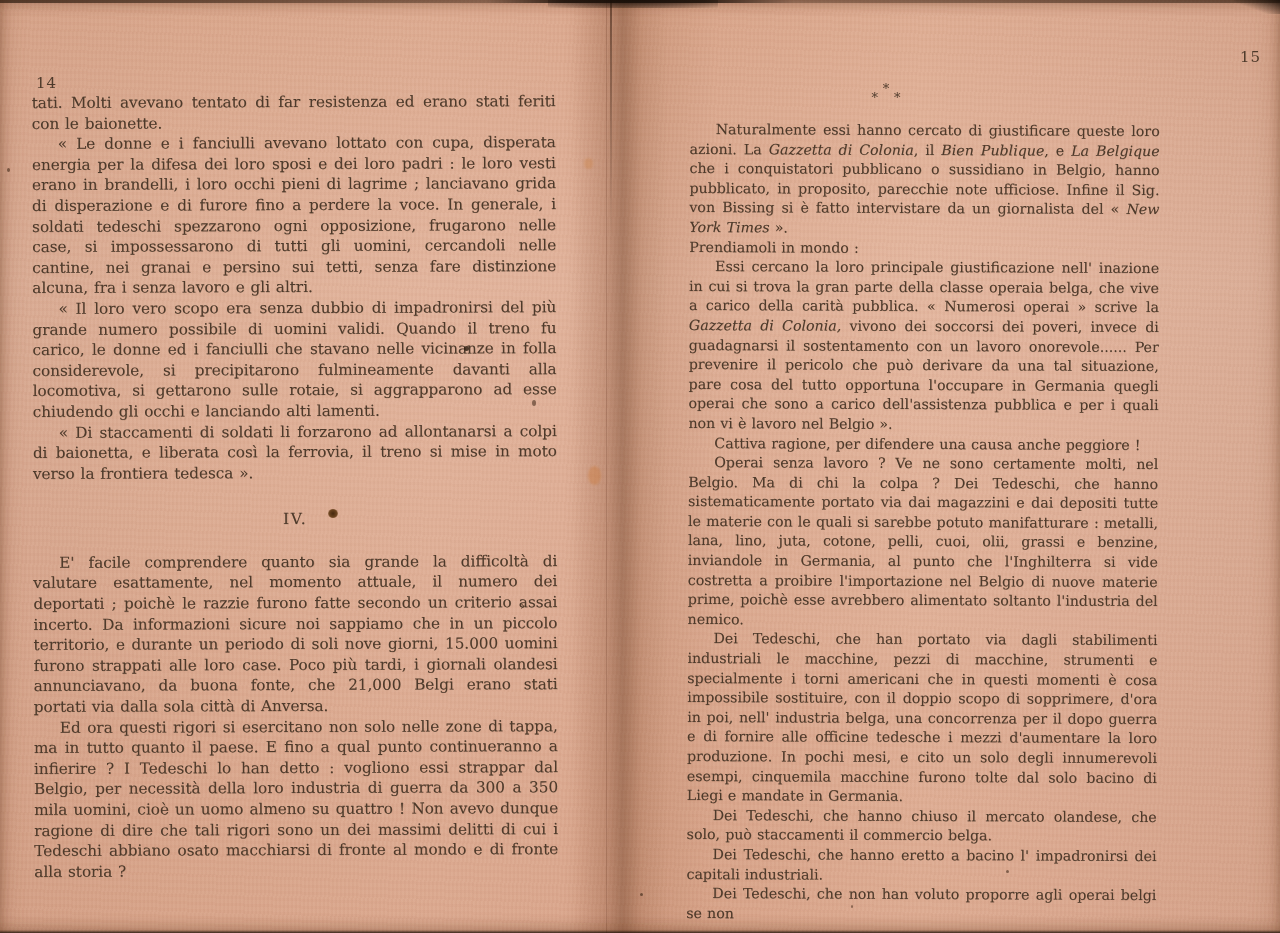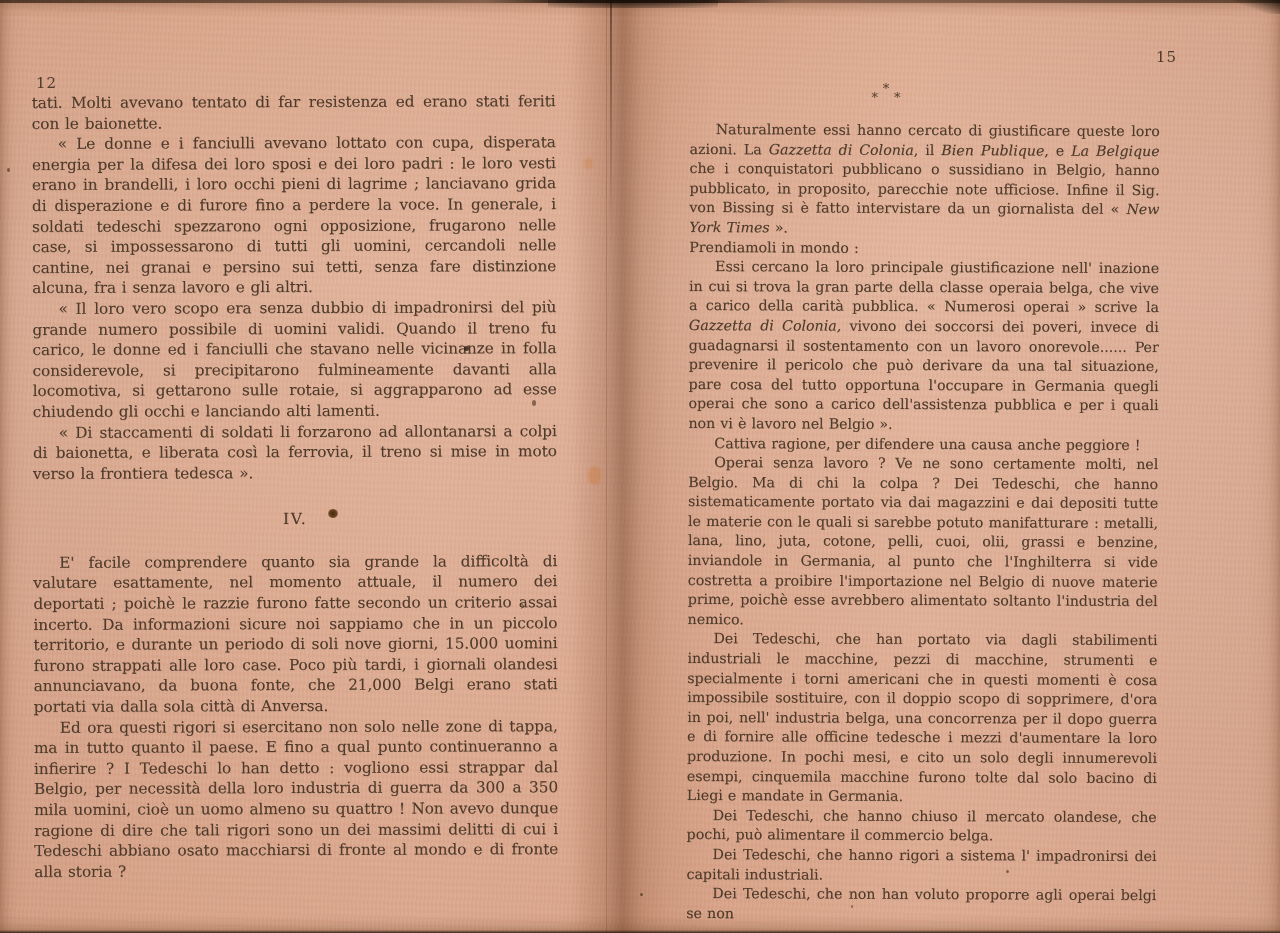--- a/index.html
+++ b/index.html
@@ -27,21 +27,21 @@
     background:linear-gradient(90deg, rgba(42,26,14,.7), rgba(42,26,14,.35) 38%, rgba(28,17,9,.85) 44%, rgba(28,17,9,.85) 55%, rgba(42,26,14,.3) 62%, rgba(42,26,14,.6) 100%);}
   .top-notch{position:absolute;left:548px;top:0;width:170px;height:8px;pointer-events:none;
     background:radial-gradient(ellipse at 50% -10%, rgba(22,13,7,0.9) 0%, rgba(22,13,7,0.45) 55%, rgba(22,13,7,0) 100%);}
   .corner-tr{position:absolute;right:0;top:0;width:46px;height:14px;pointer-events:none;
     background:linear-gradient(200deg, rgba(20,12,6,0.85), rgba(20,12,6,0) 62%);}
   .edge-bottom{position:absolute;bottom:0;left:0;right:0;height:3px;pointer-events:none;
     background:linear-gradient(0deg, rgba(30,18,10,0.8), rgba(30,18,10,0));}
 
   .pagenum{position:absolute;color:#4d3a2b;font-size:15px;letter-spacing:1px;}
   .pagenum.left{left:36px;top:74px;}
-  .pagenum.right{left:1156px;top:48px;}
+  .pagenum.right{left:1240px;top:48px;}
 
   .text-col{position:absolute;color:#4d3a2b;text-align:justify;}
   .text-col p{margin:0;text-indent:26px;text-align:justify;
     text-shadow:0.3px 0.3px 0 rgba(88,64,42,0.35);}
   .text-col p.no-indent{text-indent:0;}
   .text-col em{font-style:italic;}
 
   .col-left{left:33px;top:92px;width:524px;font-size:15.2px;line-height:20.6px;word-spacing:1px;transform:rotate(-0.2deg);}
   .col-right{left:688px;top:121px;width:470px;font-size:14.2px;line-height:19.6px;word-spacing:0.6px;transform:rotate(0.25deg);}
 
@@ -67,21 +67,21 @@
 </head>
 <body>
 
 <div class="book">
   <div class="texture"></div>
   <div class="gutter"></div>
   <div class="crease-full"></div>
   <div class="crease"></div>
 
   <div class="page-left">
-    <div class="pagenum left">12</div>
+    <div class="pagenum left">14</div>
     <div class="text-col col-left">
       <div>
           <p class="no-indent"><span>tati. Molti avevano tentato di far resistenza ed erano stati feriti con le baionette.</span></p>
           <p><span>« Le donne e i fanciulli avevano lottato con cupa, disperata energia per la difesa dei loro sposi e dei loro padri : le loro vesti erano in brandelli, i loro occhi pieni di lagrime ; lanciavano grida di disperazione e di furore fino a perdere la voce. In generale, i soldati tedeschi spezzarono ogni opposizione, frugarono nelle case, si impossessarono di tutti gli uomini, cercandoli nelle cantine, nei granai e persino sui tetti, senza fare distinzione alcuna, fra i senza lavoro e gli altri.</span></p>
           <p><span>« Il loro vero scopo era senza dubbio di impadronirsi del più grande numero possibile di uomini validi. Quando il treno fu carico, le donne ed i fanciulli che stavano nelle vicinanze in folla considerevole, si precipitarono fulmineamente davanti alla locomotiva, si gettarono sulle rotaie, si aggrapparono ad esse chiudendo gli occhi e lanciando alti lamenti.</span></p>
           <p><span>« Di staccamenti di soldati li forzarono ad allontanarsi a colpi di baionetta, e liberata così la ferrovia, il treno si mise in moto verso la frontiera tedesca ».</span></p>
         </div>
       <h3 class="section-heading">IV.</h3>
       <div>
           <p><span>E' facile comprendere quanto sia grande la difficoltà di valutare esattamente, nel momento attuale, il numero dei deportati ; poichè le razzie furono fatte secondo un criterio assai incerto. Da informazioni sicure noi sappiamo che in un piccolo territorio, e durante un periodo di soli nove giorni, 15.000 uomini furono strappati alle loro case. Poco più tardi, i giornali olandesi annunciavano, da buona fonte, che 21,000 Belgi erano stati portati via dalla sola città di Anversa.</span></p>
@@ -96,22 +96,22 @@
       <span class="row1">*</span><br>
       <span class="row2">* *</span>
     </div>
     <div class="text-col col-right">
         <p><span>Naturalmente essi hanno cercato di giustificare queste loro azioni. La </span><em>Gazzetta di Colonia</em><span>, il </span><em>Bien Publique</em><span>, e </span><em>La Belgique</em><span> che i conquistatori pubblicano o sussidiano in Belgio, hanno pubblicato, in proposito, parecchie note ufficiose. Infine il Sig. von Bissing si è fatto intervistare da un giornalista del « </span><em>New York Times</em><span> ».</span></p>
         <p class="no-indent"><span>Prendiamoli in mondo :</span></p>
         <p><span>Essi cercano la loro principale giustificazione nell' inazione in cui si trova la gran parte della classe operaia belga, che vive a carico della carità pubblica. « Numerosi operai » scrive la </span><em>Gazzetta di Colonia,</em><span> vivono dei soccorsi dei poveri, invece di guadagnarsi il sostentamento con un lavoro onorevole...... Per prevenire il pericolo che può derivare da una tal situazione, pare cosa del tutto opportuna l'occupare in Germania quegli operai che sono a carico dell'assistenza pubblica e per i quali non vi è lavoro nel Belgio ».</span></p>
         <p><span>Cattiva ragione, per difendere una causa anche peggiore !</span></p>
         <p><span>Operai senza lavoro ? Ve ne sono certamente molti, nel Belgio. Ma di chi la colpa ? Dei Tedeschi, che hanno sistematicamente portato via dai magazzini e dai depositi tutte le materie con le quali si sarebbe potuto manifatturare : metalli, lana, lino, juta, cotone, pelli, cuoi, olii, grassi e benzine, inviandole in Germania, al punto che l'Inghilterra si vide costretta a proibire l'importazione nel Belgio di nuove materie prime, poichè esse avrebbero alimentato soltanto l'industria del nemico.</span></p>
         <p><span>Dei Tedeschi, che han portato via dagli stabilimenti industriali le macchine, pezzi di macchine, strumenti e specialmente i torni americani che in questi momenti è cosa impossibile sostituire, con il doppio scopo di sopprimere, d'ora in poi, nell' industria belga, una concorrenza per il dopo guerra e di fornire alle officine tedesche i mezzi d'aumentare la loro produzione. In pochi mesi, e cito un solo degli innumerevoli esempi, cinquemila macchine furono tolte dal solo bacino di Liegi e mandate in Germania.</span></p>
-        <p><span>Dei Tedeschi, che hanno chiuso il mercato olandese, che pochi, può alimentare il commercio belga.</span></p>
-        <p><span>Dei Tedeschi, che hanno rigori a sistema l' impadronirsi dei capitali industriali.</span></p>
+        <p><span>Dei Tedeschi, che hanno chiuso il mercato olandese, che solo, può staccamenti il commercio belga.</span></p>
+        <p><span>Dei Tedeschi, che hanno eretto a bacino l' impadronirsi dei capitali industriali.</span></p>
         <p><span>Dei Tedeschi, che non han voluto proporre agli operai belgi se non</span></p>
       </div>
   </div>
 
   <div class="blot b1"></div>
   <div class="blot b2"></div>
   <div class="blot b3"></div>
   <div class="blot b4"></div>
   <div class="blot b5"></div>
   <div class="blot b6"></div>

